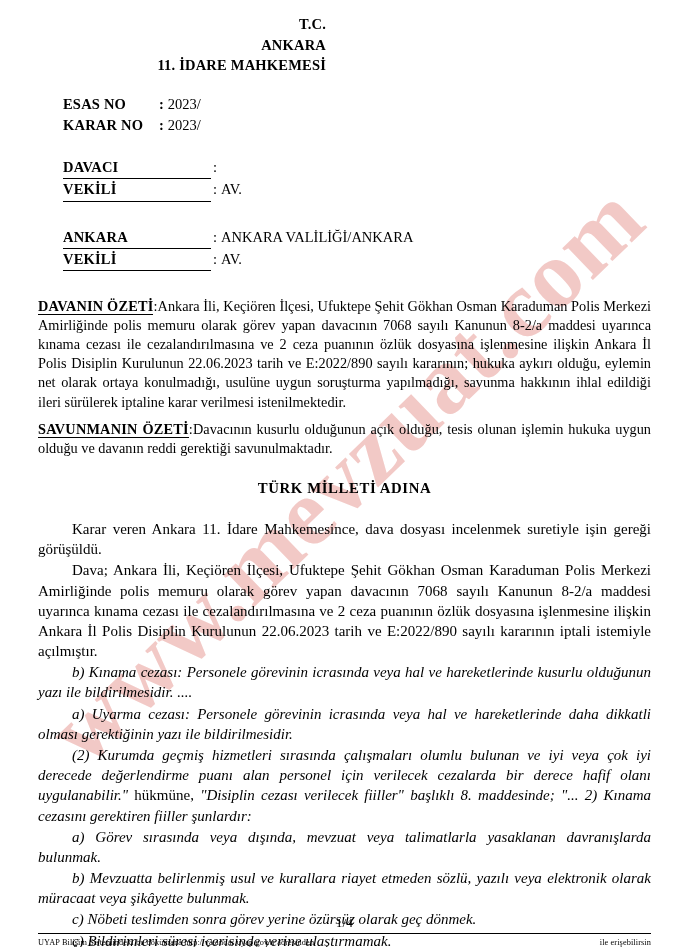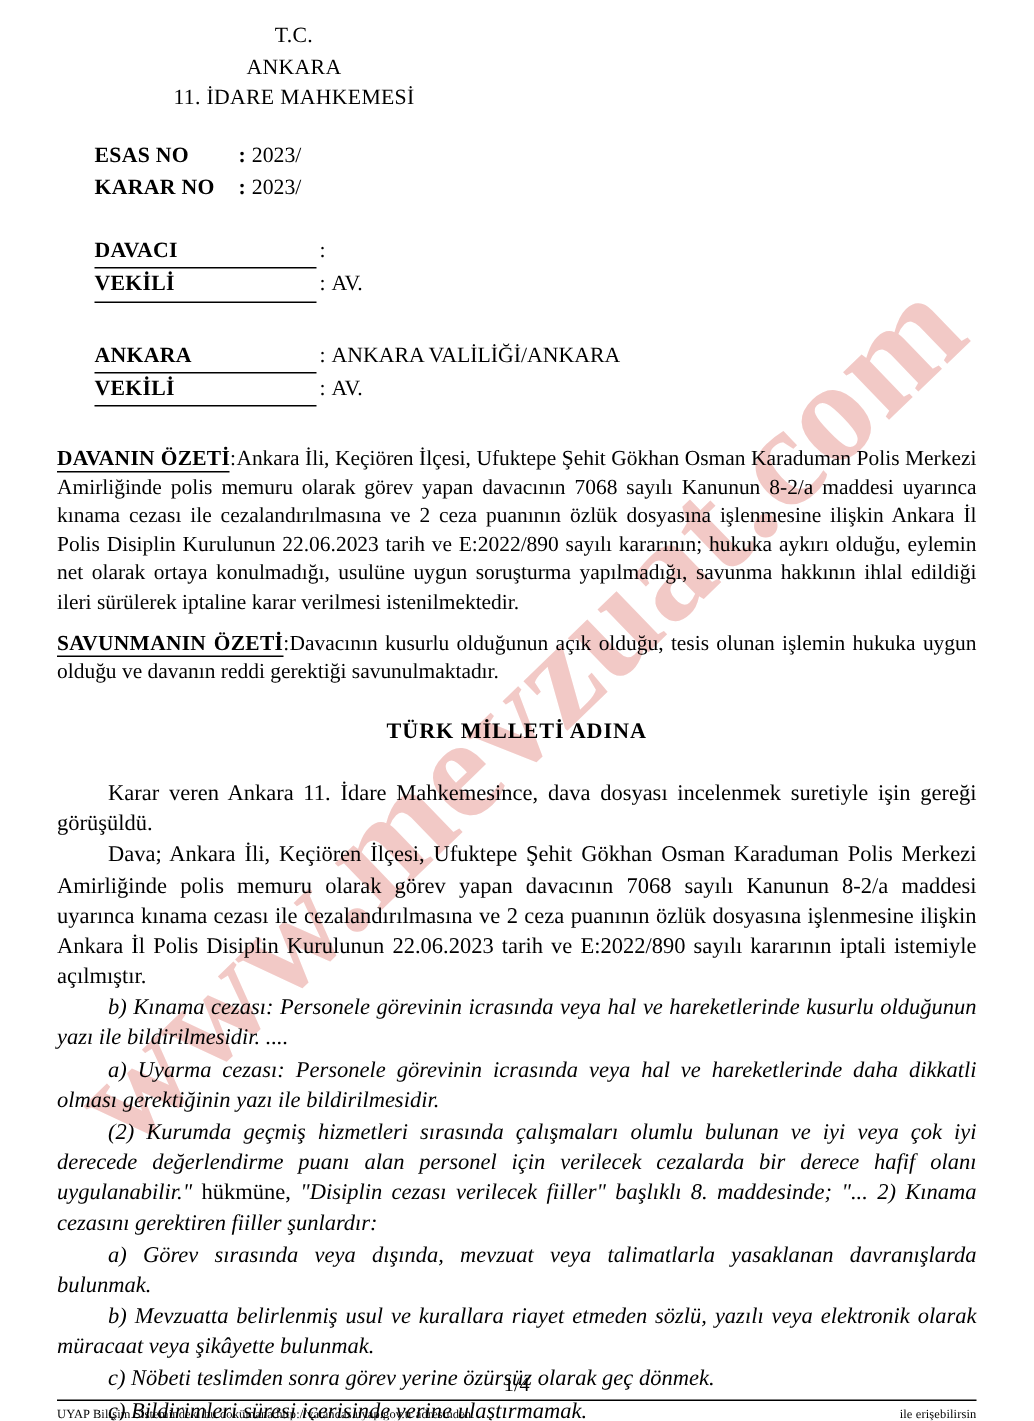--- a/index.html
+++ b/index.html
@@ -43,24 +43,25 @@
   }
 
   
   .court-header {
     margin-top: 14px;
     padding-left: 28px;
     text-align: center;
     width: 260px;
   }
   .court-header div {
-    font-weight: 400;
+    font-weight: 700;
     font-size: 14.5px;
     line-height: 1.42;
     letter-spacing: .2px;
+    text-align: right;
   }
 
   
   .case-numbers {
     margin-top: 18px;
     padding-left: 25px;
   }
   .case-row {
     display: flex;
     line-height: 1.5;

